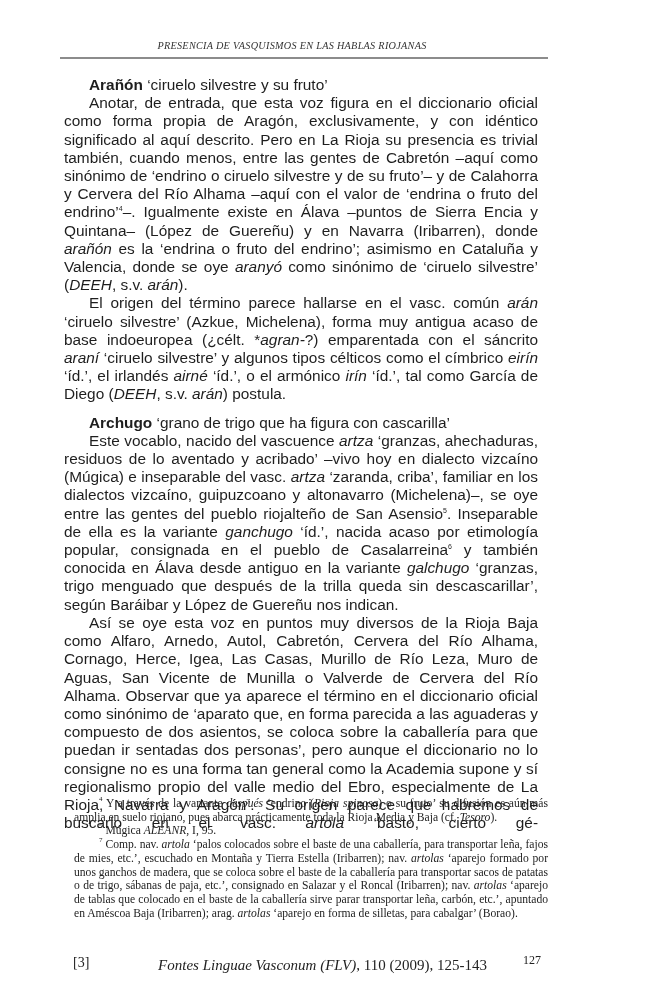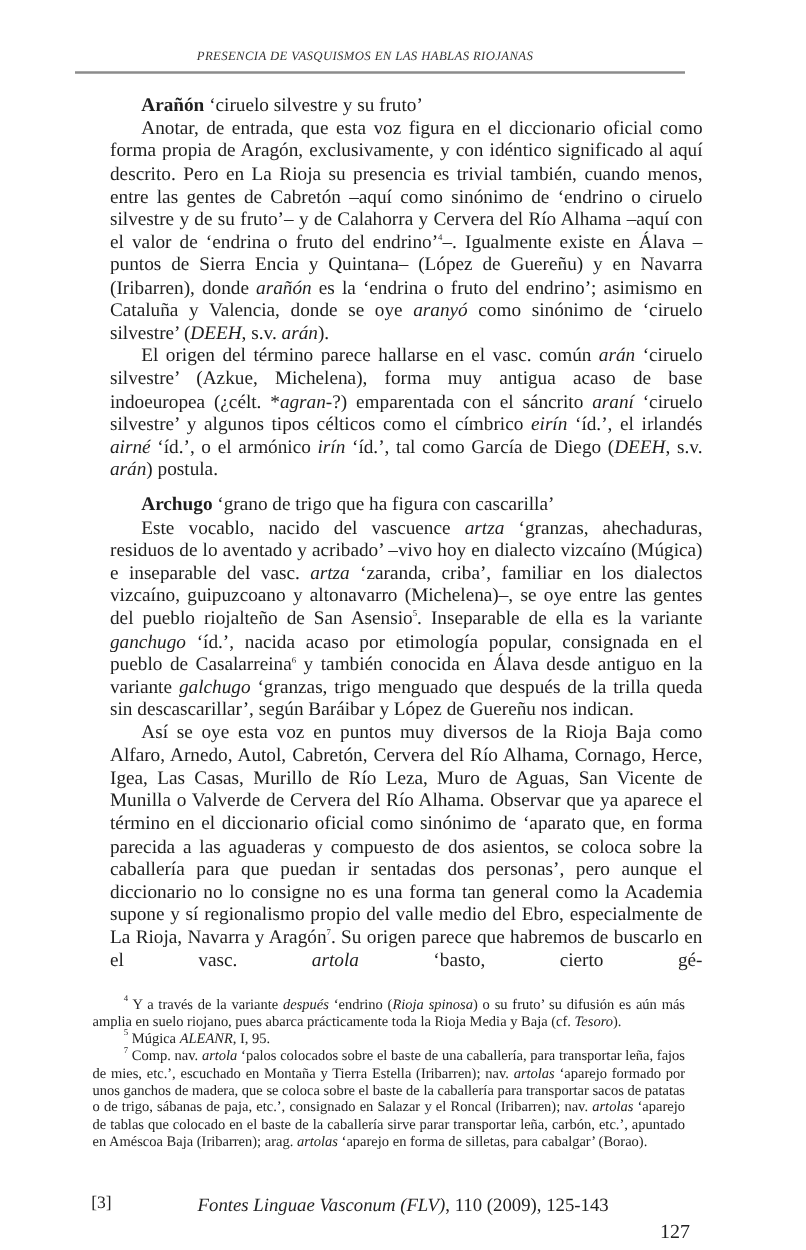--- a/index.html
+++ b/index.html
@@ -4,40 +4,40 @@
 <style>
   html, body { margin: 0; padding: 0; background: #ffffff; }
   body { width: 645px; height: 1000px; position: relative; overflow: hidden; color: #1a1a1a; }
   .running-head {
     position: absolute; left: 48px; top: 40px; width: 488px;
     text-align: center; font-family: "Liberation Serif", serif; font-style: italic;
     font-size: 10.2px; letter-spacing: 0.3px; color: #333;
   }
   .head-rule { position: absolute; left: 60px; top: 57px; width: 488px; height: 2px; background: #8c8c8c; }
   .body-text {
-    position: absolute; left: 88px; top: 76px; width: 474px;
-    font-family: Liberation Serif, serif; font-size: 15.4px; line-height: 18.2px;
+    position: absolute; left: 64px; top: 76px; width: 474px;
+    font-family: Liberation Sans, sans-serif; font-size: 15.4px; line-height: 18.2px;
     text-align: justify; color: #1e1e1e;
   }
   .body-text p { margin: 0; text-indent: 25px; }
   .body-text p.entry { margin-top: 0; }
   .body-text p.entry-gap { margin-top: 10px; }
   .hw { font-weight: bold; }
   i { font-style: italic; }
   sup { font-size: 7px; line-height: 0; vertical-align: 6px; }
   .footnotes {
     position: absolute; left: 74px; top: 797px; width: 474px;
     font-family: "Liberation Serif", serif; font-size: 11.6px; line-height: 13.7px;
     text-align: justify; color: #222;
   }
   .footnotes p { margin: 0; text-indent: 25px; }
   .footer { position: absolute; left: 0; top: 955px; width: 645px; height: 22px; font-family: "Liberation Serif", serif; color: #222; }
   .footer .section { position: absolute; left: 73px; top: 0; font-size: 14px; }
   .footer .journal { position: absolute; left: 0; width: 645px; top: 2px; text-align: center; font-size: 15px; }
-  .footer .page-num { position: absolute; right: 93px; top: -2px; font-size: 16px; margin-top: 24px; }
+  .footer .page-num { position: absolute; right: 104px; top: -2px; font-size: 12px; }
 </style>
 </head>
 <body>
 
 <div class="running-head">PRESENCIA DE VASQUISMOS EN LAS HABLAS RIOJANAS</div>
 <div class="head-rule"></div>
 
 <div class="body-text">
 
   <p class="entry"><span class="hw">Arañón</span> <span>‘ciruelo silvestre y su fruto’</span></p>

